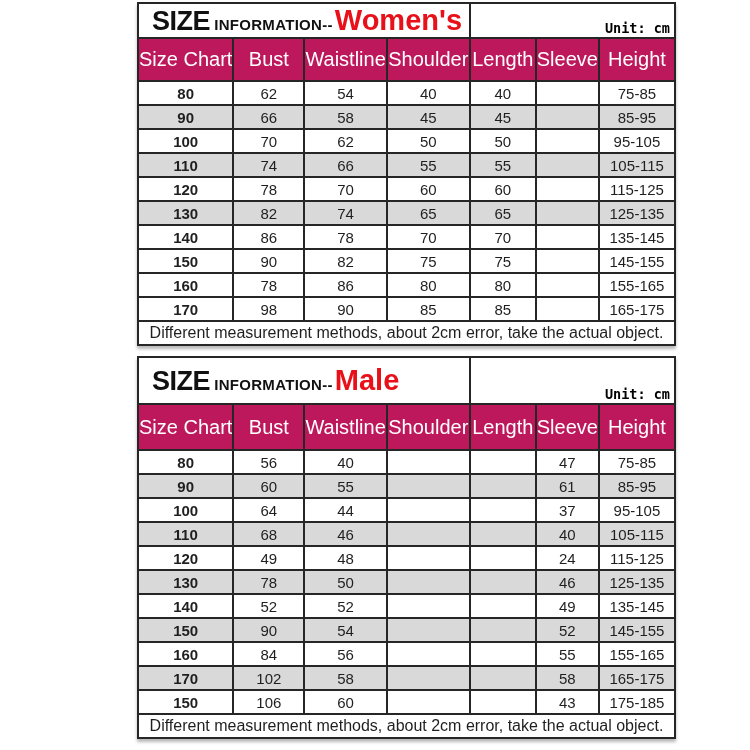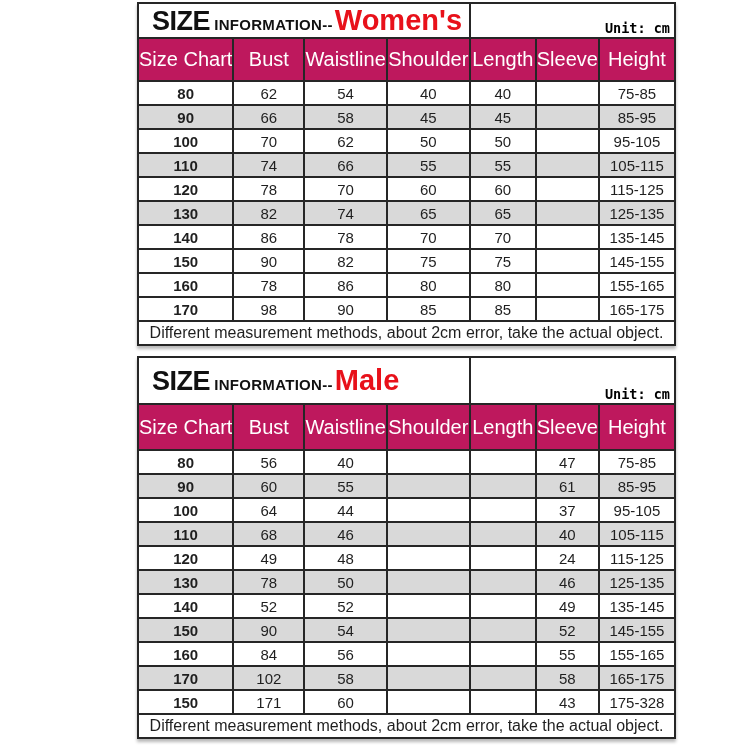--- a/index.html
+++ b/index.html
@@ -293,26 +293,26 @@
           <td class="col-size">170</td>
           <td>102</td>
           <td>58</td>
           <td></td>
           <td></td>
           <td>58</td>
           <td>165-175</td>
         </tr>
         <tr>
           <td class="col-size">150</td>
-          <td>171</td>
+          <td>106</td>
           <td>60</td>
           <td></td>
           <td></td>
           <td>43</td>
-          <td>175-328</td>
+          <td>175-185</td>
         </tr>
       </tbody>
     <tbody>
         <tr>
       <td class="footer-cell" colspan="7">Different measurement methods, about 2cm error, take the actual object.</td>
     </tr>
   </tbody>
     </table>
 
 </div>

